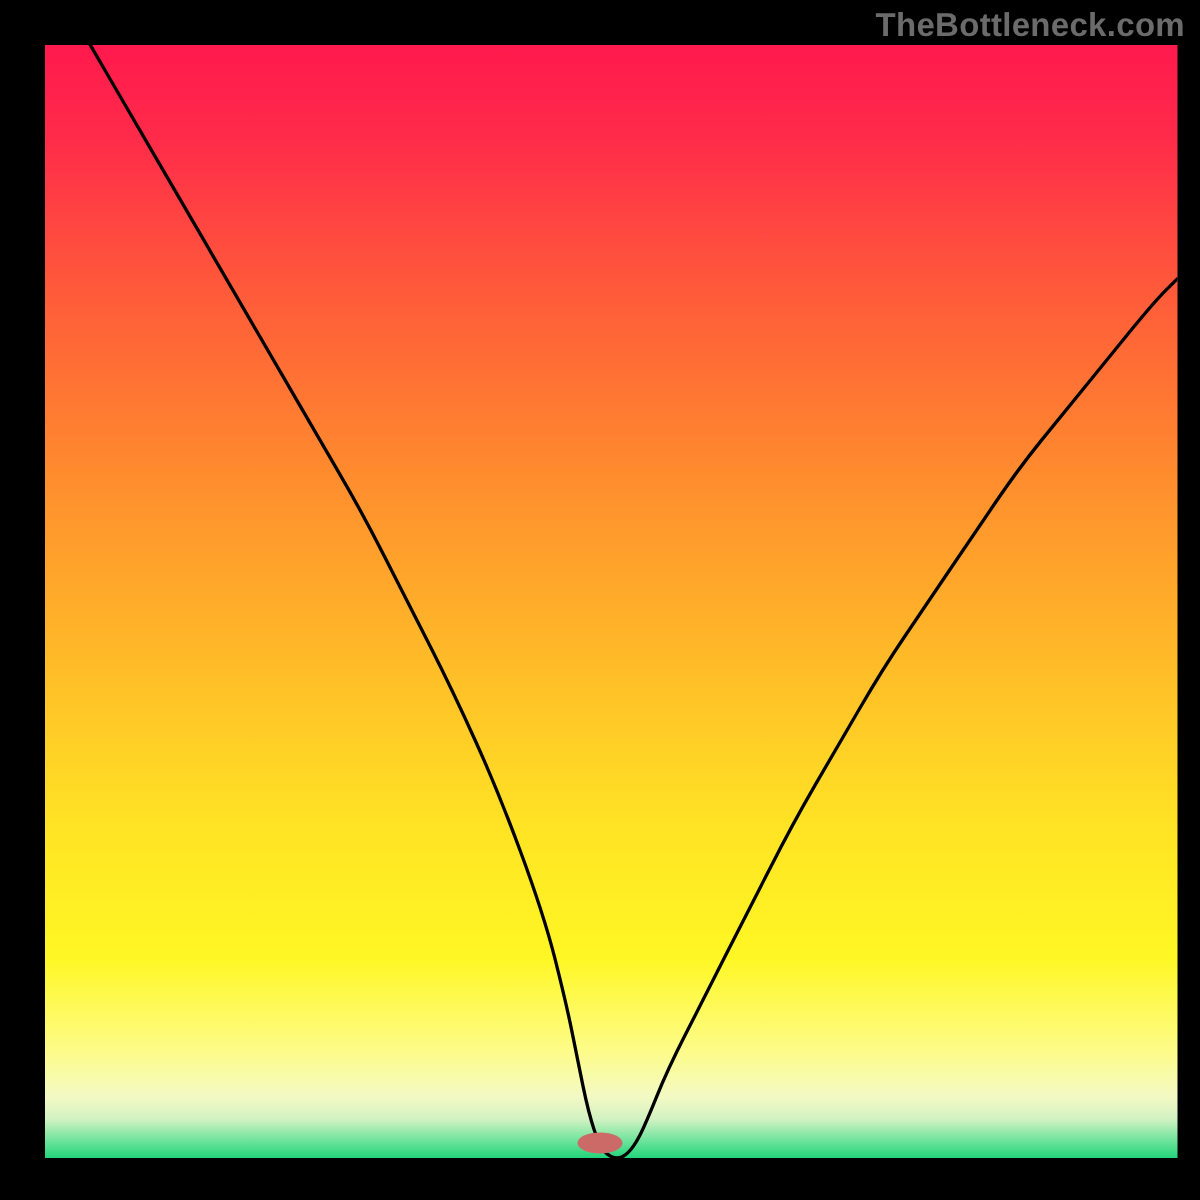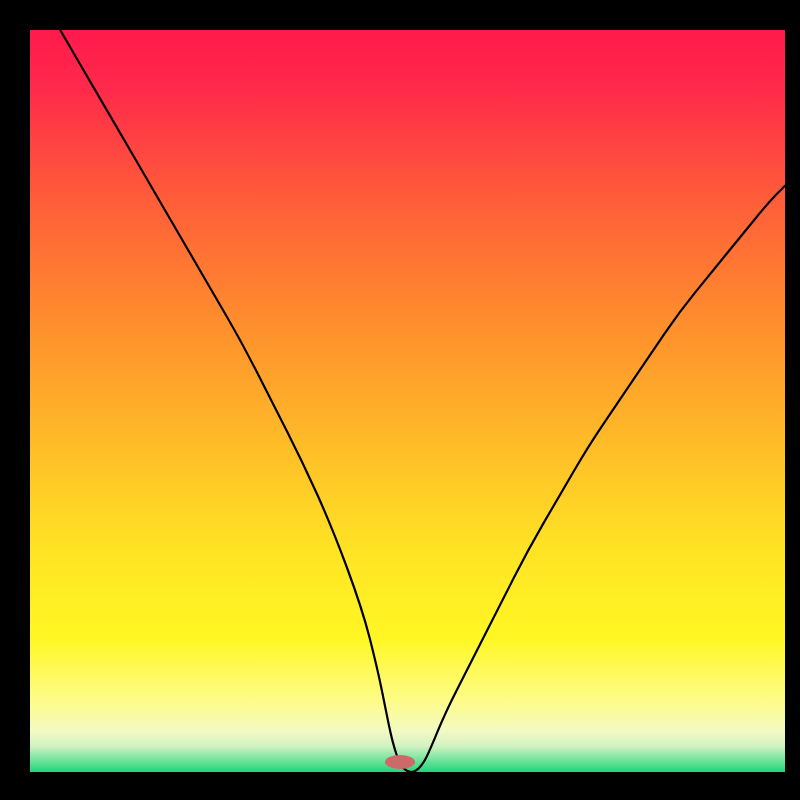--- a/index.html
+++ b/index.html
@@ -38,20 +38,21 @@
     stroke-width: 2.2;
   }
   .marker {
     fill: #cc6a67;
   }
 </style>
 </head>
 <body>
 
 <div class="stage">
+  <div class="watermark">TheBottleneck.com</div>
 
   <svg id="chart-svg" width="800" height="800" viewBox="0 0 800 800">
     <defs>
       <linearGradient id="bg-grad" x1="0" y1="0" x2="0" y2="1">
           <stop offset="0.0%" stop-color="#ff1a4d"></stop>
           <stop offset="8.0%" stop-color="#ff2a4a"></stop>
           <stop offset="22.0%" stop-color="#ff5a3a"></stop>
           <stop offset="38.0%" stop-color="#ff8a2e"></stop>
           <stop offset="55.0%" stop-color="#ffba28"></stop>
           <stop offset="70.0%" stop-color="#ffe324"></stop>

